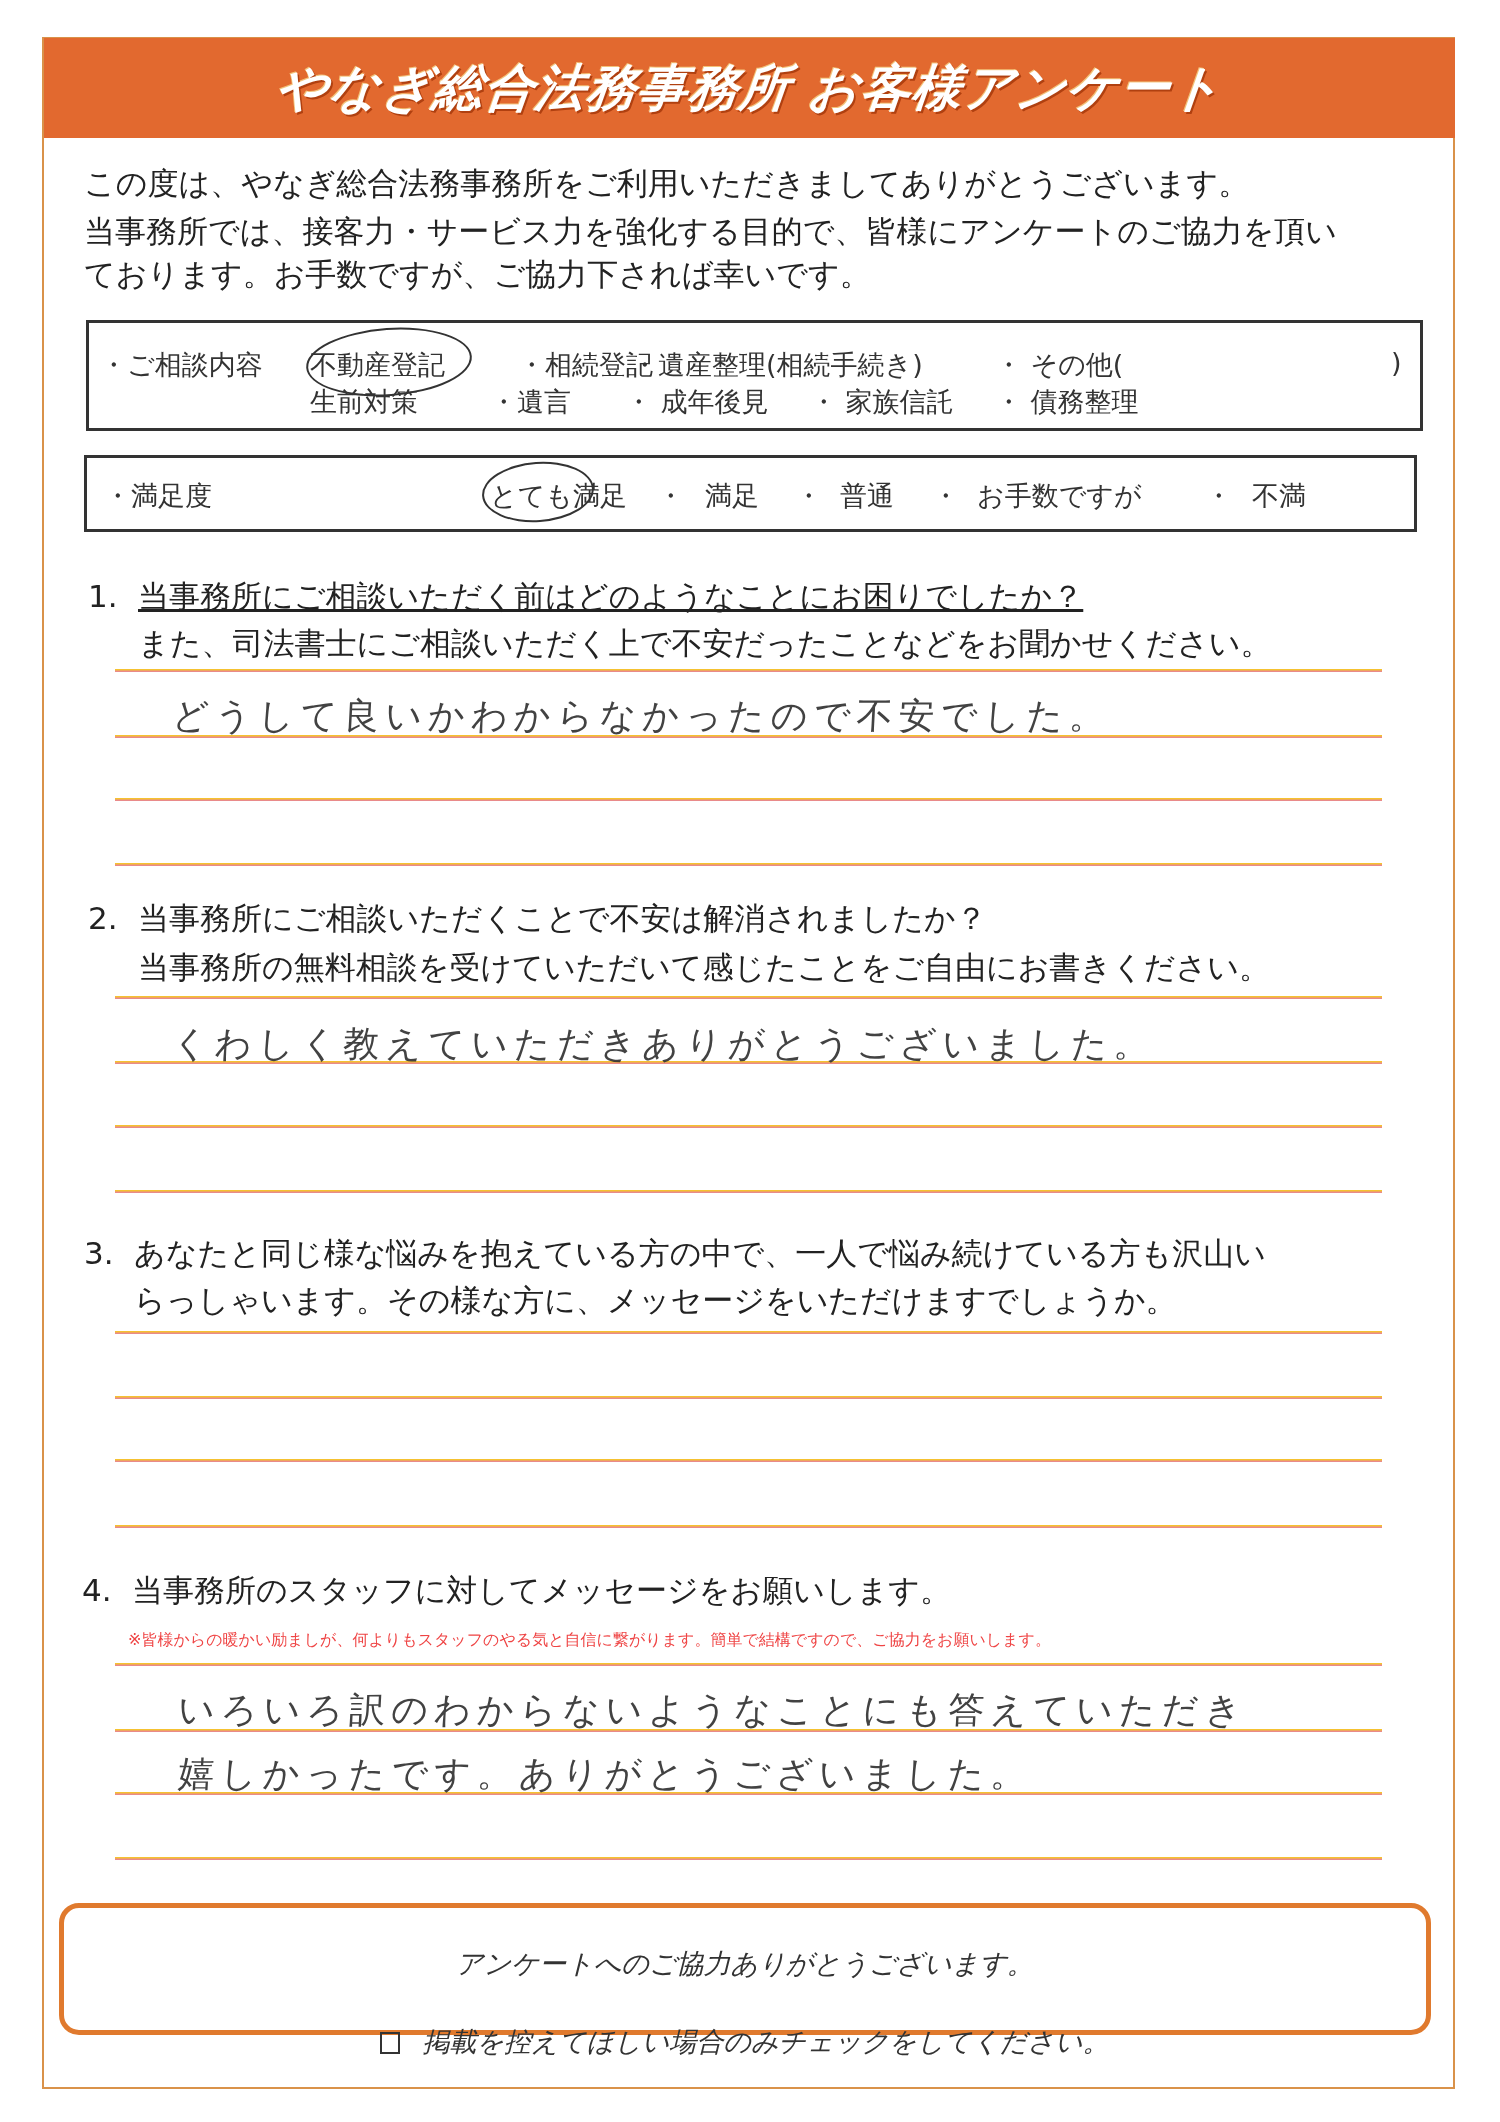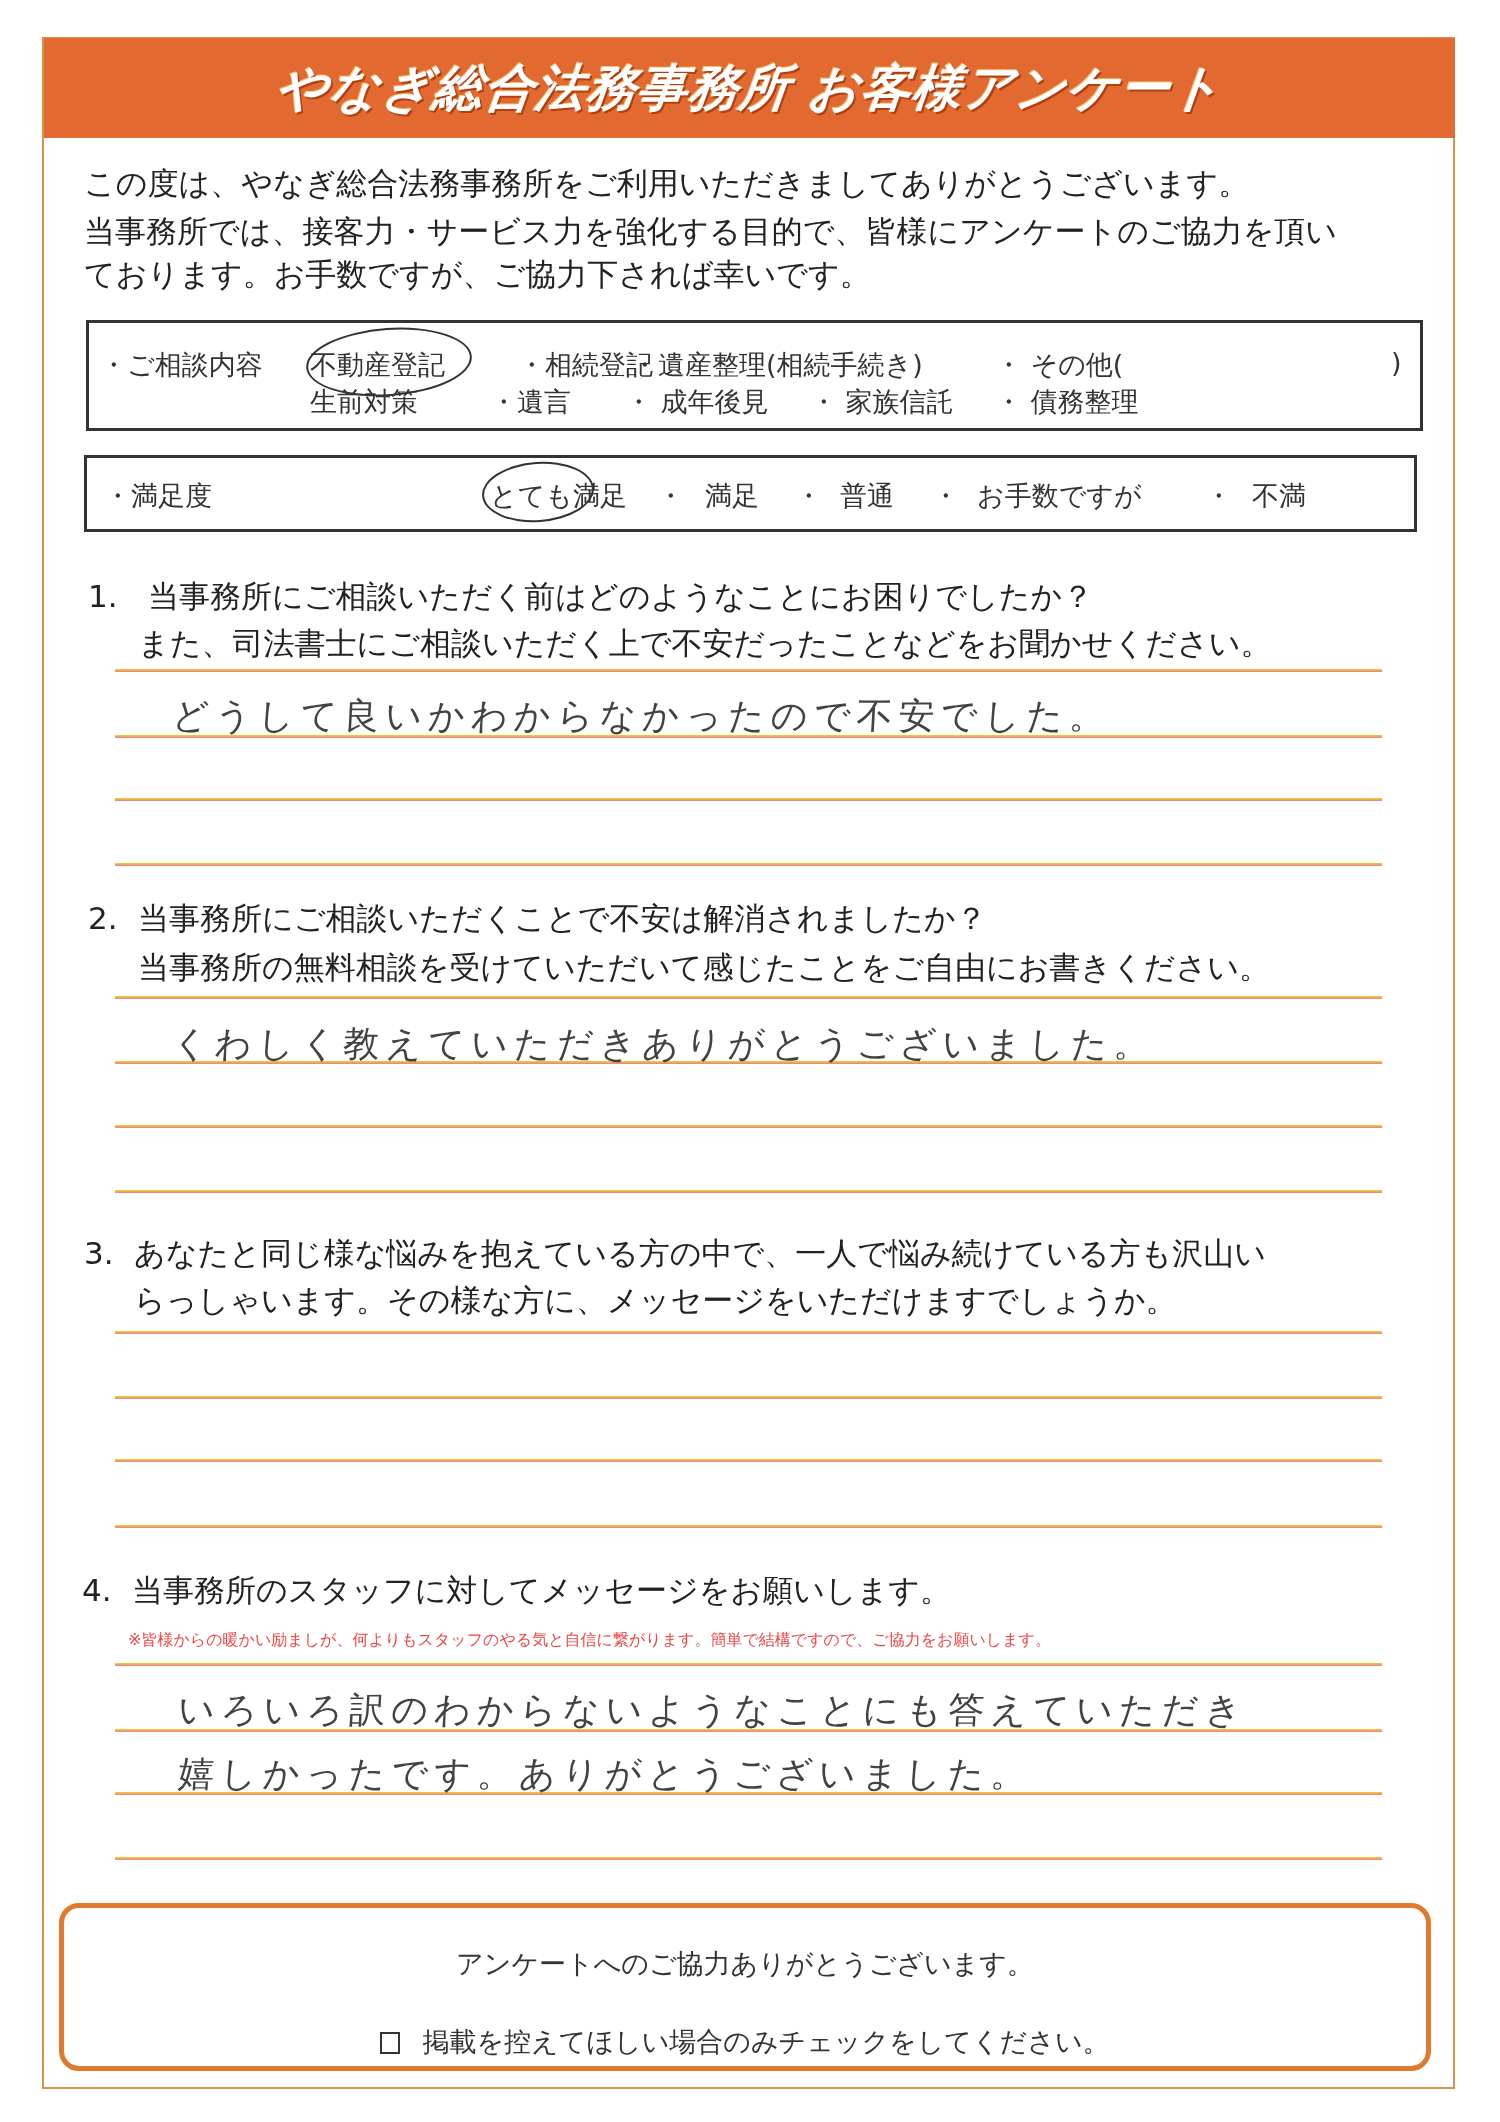--- a/index.html
+++ b/index.html
@@ -45,23 +45,24 @@
     left: 115px; width: 1267px; height: 3px;
     background: linear-gradient(to bottom, #f5c230 0%, #f5c230 40%, #e98a8a 60%, #e98a8a 100%);
   }
   .hand {
     font-family: "DejaVu Sans", sans-serif;
     font-size: 36px; color: #333; white-space: nowrap;
     font-weight: 200; letter-spacing: 6px; transform: skewX(-3deg);
     opacity: 0.92;
   }
   .footer {
-    left: 59px; top: 1903px; width: 1372px; height: 168px;
+    left: 59px; top: 1903px; width: 1372px; height: 132px;
     border: 5px solid #e07a2e; border-radius: 20px; box-sizing: border-box;
     text-align: center;
+    font-style: italic;
   }
   .footer-line { font-size: 27px; color: #333; white-space: nowrap; position: absolute; left: 0; right: 0; text-align: center; }
   .checkbox {
     display: inline-block; width: 20px; height: 22px; border: 2px solid #333;
     vertical-align: -3px; margin-right: 22px; box-sizing: border-box;
   }
 </style>
 </head>
 <body>
 
@@ -96,21 +97,21 @@
 <span class="abs opt" style="left:657px; top:478px;">・</span>
 <span class="abs opt" style="left:705px; top:478px;">満足</span>
 <span class="abs opt" style="left:795px; top:478px;">・</span>
 <span class="abs opt" style="left:840px; top:478px;">普通</span>
 <span class="abs opt" style="left:932px; top:478px;">・</span>
 <span class="abs opt" style="left:977px; top:478px;">お手数ですが</span>
 <span class="abs opt" style="left:1205px; top:478px;">・</span>
 <span class="abs opt" style="left:1252px; top:478px;">不満</span>
 
 <span class="abs qtitle" style="left:88px; top:573px;">1.</span>
-<span class="abs qtitle" style="left:148px; top:573px;">当事務所にご相談いただく前はどのようなことにお困りでしたか？</span>
+<span class="abs qtitle" style="left:138px; top:573px;text-decoration:underline;">当事務所にご相談いただく前はどのようなことにお困りでしたか？</span>
 <span class="abs qtitle" style="left:138px; top:620px;">また、司法書士にご相談いただく上で不安だったことなどをお聞かせください。</span>
 <div class="abs rule" style="top:669px;"></div>
 <div class="abs rule" style="top:735px;"></div>
 <div class="abs rule" style="top:798px;"></div>
 <div class="abs rule" style="top:863px;"></div>
 <span class="abs hand" style="left:172px; top:692px;">どうして良いかわからなかったので不安でした。</span>
 
 <span class="abs qtitle" style="left:88px; top:895px;">2.</span>
 <span class="abs qtitle" style="left:138px; top:895px;">当事務所にご相談いただくことで不安は解消されましたか？</span>
 <span class="abs qtitle" style="left:138px; top:944px;">当事務所の無料相談を受けていただいて感じたことをご自由にお書きください。</span>

